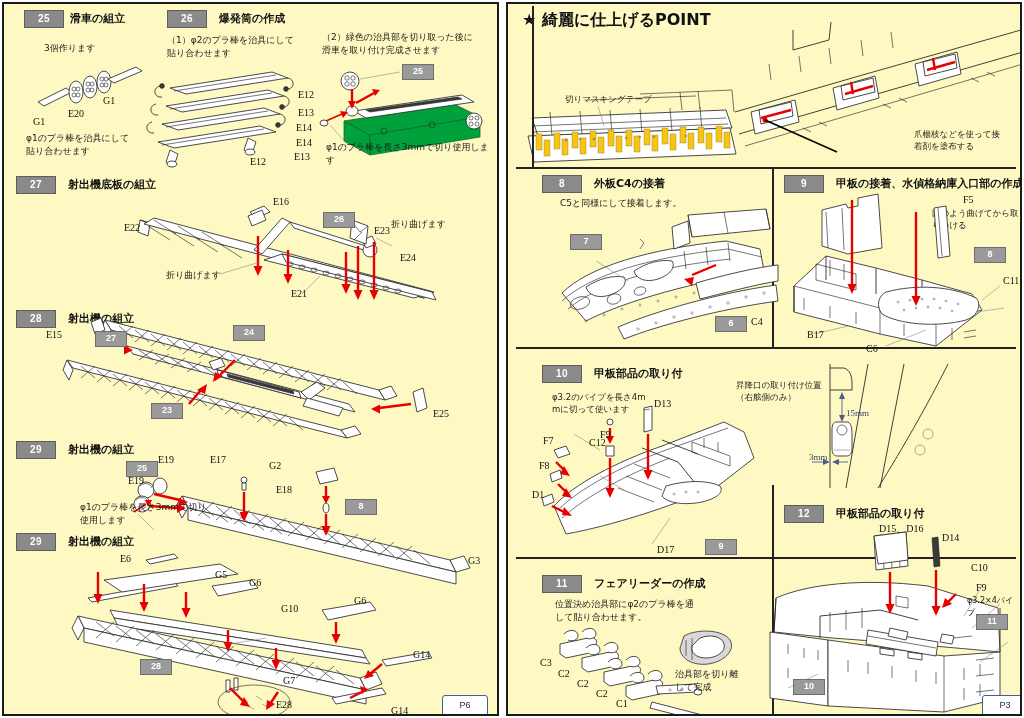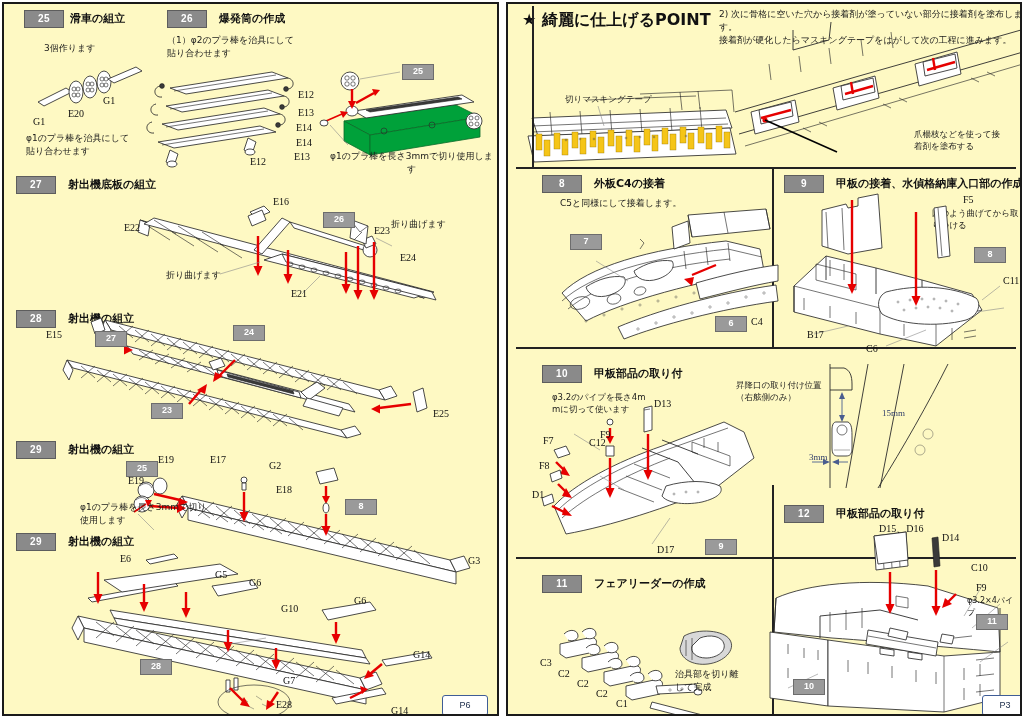--- a/index.html
+++ b/index.html
@@ -186,20 +186,22 @@
         <circle class="fillk" cx="126" cy="59" r="2.4"></circle>
       </g>
     </svg>
     <div class="plabel" style="left:294px; top:85px;">E12</div>
     <div class="plabel" style="left:294px; top:103px;">E13</div>
     <div class="plabel" style="left:292px; top:118px;">E14</div>
     <div class="plabel" style="left:292px; top:133px;">E14</div>
     <div class="plabel" style="left:290px; top:147px;">E13</div>
     <div class="plabel" style="left:246px; top:152px;">E12</div>
 
+    <div class="note" style="left:318px; top:27px;">（2）緑色の治具部を切り取った後に
+  滑車を取り付け完成させます</div>
     <div class="ref-badge" style="left:398px; top:60px;">25</div>
 
     <svg class="abs" style="left:318px; top:55px;" width="180" height="105">
       <g>
         <ellipse class="fillw" cx="28" cy="22" rx="9" ry="9"></ellipse>
         <circle class="ln2" cx="25" cy="19" r="2.2"></circle>
           <circle class="ln2" cx="31" cy="19" r="2.2"></circle>
         <circle class="ln2" cx="25" cy="25" r="2.2"></circle>
           <circle class="ln2" cx="31" cy="25" r="2.2"></circle>
         <path class="leader" d="M38,20 L78,13"></path>
@@ -219,21 +221,21 @@
         <path class="redln" d="M30,30 L30,44"></path>
         <path class="arrow" d="M30,50 l-4,-8 l8,0 Z"></path>
         <path class="redln" d="M34,44 L52,34"></path>
         <path class="arrow" d="M58,31 l-8,-1 l3,7 Z"></path>
         <path class="redl2" d="M4,62 L20,55"></path>
         <path class="arrow" d="M26,53 l-8,-1 l3,7 Z"></path>
         <ellipse class="fillw" cx="2" cy="64" rx="4" ry="3"></ellipse>
         <path class="leader" d="M8,66 L26,86"></path>
       </g>
     </svg>
-    <div class="note" style="left:322px; top:146px;text-align:center;">φ1のプラ棒を長さ3mmで切り使用します</div>
+    <div class="note" style="left:322px; top:137px;">φ1のプラ棒を長さ3mmで切り使用します</div>
 
     <div class="step-badge" style="left:12px; top:172px;">27</div>
     <div class="step-title" style="left:64px; top:173px;">射出機底板の組立</div>
 
     <svg class="abs" style="left:110px; top:198px;" width="370" height="105">
       <g>
         <path class="fillw" d="M26,18 L300,92 L310,96 L36,22 Z"></path>
         <path class="fillw" d="M26,18 L36,22 L34,34 L24,30 Z"></path>
         <path class="fillw" d="M30,22 L310,96 L320,90 L40,16 Z"></path>
         <path class="ln2" d="M34,24 L56,38 M58,30 L80,44 M82,36 L104,50 M106,42 L128,56"></path>
@@ -458,22 +460,20 @@
     <div class="plabel" style="left:279px; top:671px;">G7</div>
     <div class="plabel" style="left:272px; top:695px;">E28</div>
     <div class="ref-badge" style="left:136px; top:655px;">28</div>
 
     <div class="page-num" style="left:438px; top:691px;">P6</div>
   </div>
 
   <div class="sheet" id="sheet-right">
 
     <div class="step-title" style="left:14px; top:6px; font-size:16px;">★ 綺麗に仕上げるPOINT</div>
-    <div class="note" style="left:211px; top:4px; width:306px;">2) 次に骨格に空いた穴から接着剤が塗っていない部分に接着剤を塗布します。
-接着剤が硬化したらマスキングテープをはがして次の工程に進みます。</div>
 
     <svg class="abs" style="left:12px; top:78px;" width="230" height="84">
       <g>
         <path class="fillw" d="M12,36 L206,28 L212,46 L18,54 Z"></path>
         <path class="ln2" d="M12,44 L206,36 M12,50 L208,42"></path>
         <path class="ln2" d="M30,30 L32,54 M60,29 L62,53 M90,28 L92,52 M120,27 L122,51 M150,26 L152,50 M180,25 L182,49"></path>
         <path class="ln2" d="M120,12 L212,8 L214,30"></path>
         <path class="ln2" d="M160,10 L162,28 M178,9 L180,27"></path>
         <path class="ln2" d="M68,18 L176,14"></path>
         <path class="fillw" d="M8,54 L210,46 L216,72 L14,80 Z"></path>
@@ -730,25 +730,27 @@
         <circle class="lnthin" cx="112" cy="86" r="5"></circle>
         <path class="bluearr" d="M34,30 L34,56"></path>
         <path d="M34,28 l-3,7 l6,0 Z" fill="#4a5d8f"></path>
         <path d="M34,58 l-3,-7 l6,0 Z" fill="#4a5d8f"></path>
         <path class="bluearr" d="M4,98 L20,98"></path>
         <path d="M22,98 l-7,-3 l0,6 Z" fill="#4a5d8f"></path>
         <path class="bluearr" d="M40,98 L26,98"></path>
         <path d="M24,98 l7,-3 l0,6 Z" fill="#4a5d8f"></path>
       </g>
     </svg>
-    <div class="dim-label" style="left:338px; top:404px;margin-left:36px;">15mm</div>
+    <div class="dim-label" style="left:338px; top:404px;">15mm</div>
     <div class="dim-label" style="left:301px; top:448px;">3mm</div>
 
     <div class="step-badge" style="left:34px; top:571px;">11</div>
     <div class="step-title" style="left:86px; top:572px;">フェアリーダーの作成</div>
+    <div class="note" style="left:47px; top:594px;">位置決め治具部にφ2のプラ棒を通
+して貼り合わせます。</div>
 
     <svg class="abs" style="left:30px; top:622px;" width="230" height="90">
       <g>
         <g class="fillw">
           <path d="M22,18 L50,12 C56,10 60,14 58,18 L56,26 L28,32 L22,28 Z"></path>
           <path d="M26,8 C32,2 40,4 40,10 C40,14 34,16 30,14"></path>
           <path d="M44,6 C50,0 58,2 58,8 C58,12 52,14 48,12"></path>
           <path d="M44,32 L72,26 C78,24 82,28 80,32 L78,40 L50,46 L44,42 Z"></path>
           <path d="M48,22 C54,16 62,18 62,24 C62,28 56,30 52,28"></path>
           <path d="M66,20 C72,14 80,16 80,22 C80,26 74,28 70,26"></path>

